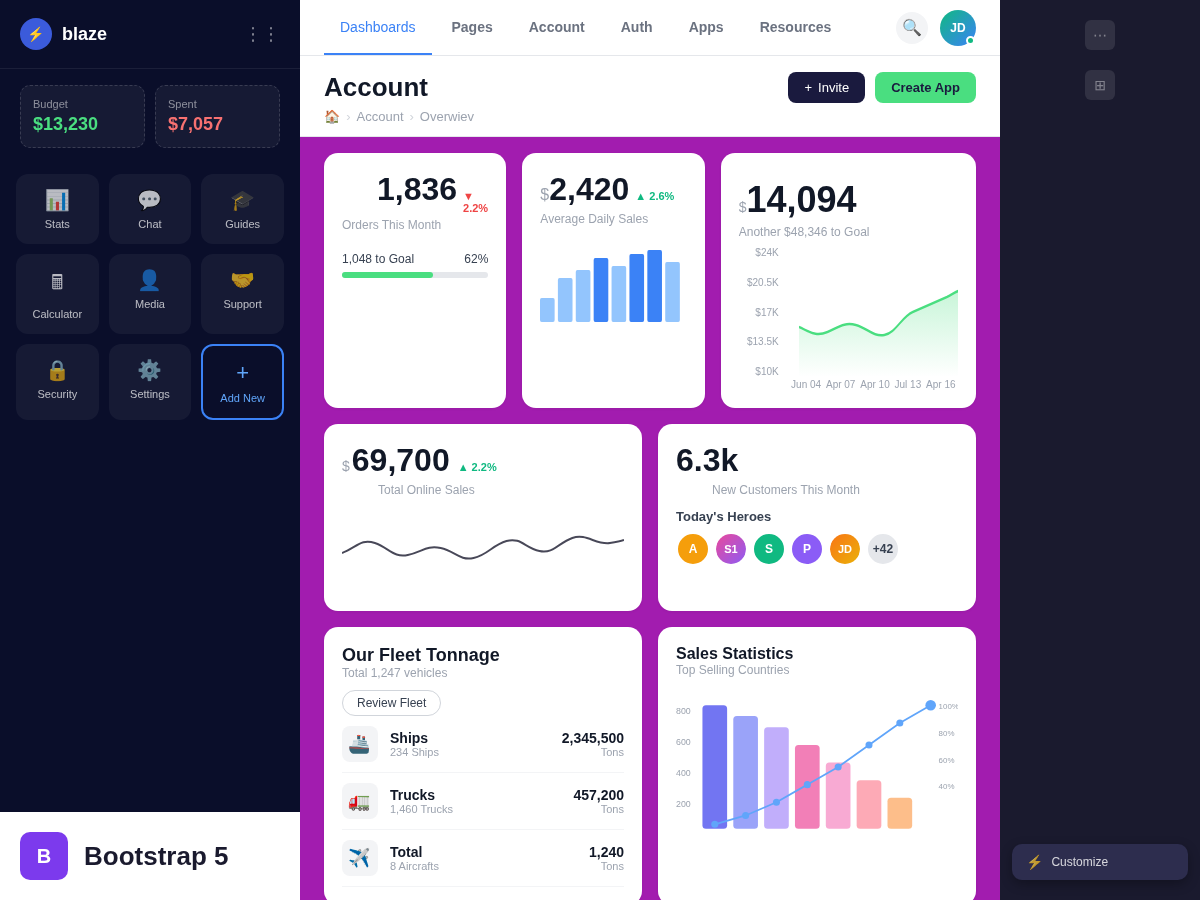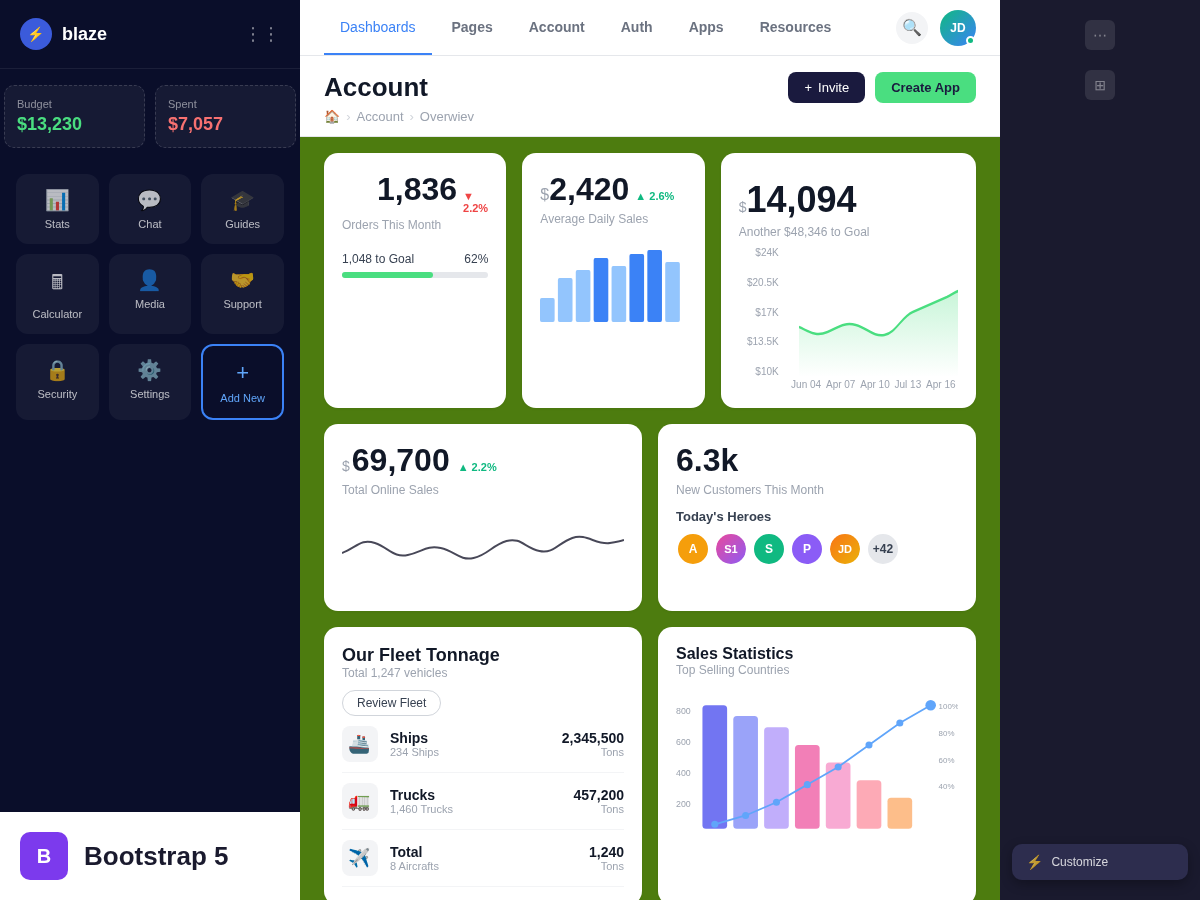--- a/index.html
+++ b/index.html
@@ -13,21 +13,21 @@
     .sidebar-header {
       display: flex; align-items: center; justify-content: space-between;
       padding: 18px 20px; border-bottom: 1px solid rgba(255,255,255,0.07);
     }
     .logo-area { display: flex; align-items: center; gap: 10px; }
     .logo-icon { width: 32px; height: 32px; background: #3b5bdb; border-radius: 50%; display: flex; align-items: center; justify-content: center; color: white; font-size: 14px; font-weight: bold; }
     .logo-text { color: white; font-size: 18px; font-weight: 600; }
     .sidebar-menu-icon { color: rgba(255,255,255,0.5); font-size: 18px; cursor: pointer; }
 
     .budget-section {
-      display: flex; gap: 10px; padding: 16px 4px;
+      display: flex; gap: 10px; padding: 16px 20px;
     }
     .budget-card {
       flex: 1; background: rgba(255,255,255,0.05); border: 1px dashed rgba(255,255,255,0.15);
       border-radius: 10px; padding: 12px;
     }
     .budget-label { font-size: 11px; color: rgba(255,255,255,0.5); margin-bottom: 4px; }
     .budget-value { font-size: 18px; font-weight: 700; }
     .budget-value.green { color: #4ade80; }
     .budget-value.red { color: #f87171; }
 
@@ -48,21 +48,21 @@
     
     .bootstrap-badge {
       position: absolute; bottom: 0; left: 0; right: 0;
       background: white; padding: 20px; display: flex; align-items: center; gap: 16px;
       border-radius: 0 0 0 0;
     }
     .bs-icon { width: 48px; height: 48px; background: #7c3aed; border-radius: 10px; display: flex; align-items: center; justify-content: center; color: white; font-size: 20px; font-weight: 900; }
     .bs-text { font-size: 26px; font-weight: 800; color: #1a1a2e; }
 
     
-    .main { flex: 1; background: #4d7c0f; display: flex; flex-direction: column; overflow: hidden; }
+    .main { flex: 1; background: #a21caf; display: flex; flex-direction: column; overflow: hidden; }
 
     
     .top-nav {
       background: white; padding: 0 24px; display: flex; align-items: center; justify-content: space-between;
       border-bottom: 1px solid #e5e7eb; height: 56px; min-height: 56px;
     }
     .nav-tabs { display: flex; gap: 4px; align-items: center; height: 100%; }
     .nav-tab {
       padding: 8px 16px; font-size: 14px; color: #6b7280; cursor: pointer;
       border-bottom: 2px solid transparent; height: 100%; display: flex; align-items: center; font-weight: bold;
@@ -108,21 +108,21 @@
     
     .bar-chart { display: flex; align-items: flex-end; gap: 4px; height: 80px; margin-top: 16px; }
 
     
     .sales-month-card .sales-big { font-size: 36px; font-weight: 700; color: #111827; }
     .sales-month-card .sales-goal { font-size: 12px; color: #9ca3af; margin-top: 4px; }
 
     
     .cards-row-2 { display: grid; grid-template-columns: 1fr 1fr; gap: 16px; }
     .metric-big { font-size: 32px; font-weight: 700; color: #111827; }
-    .metric-label { font-size: 12px; color: #9ca3af; margin-top: 4px; }
+    .metric-label { font-size: 12px; color: #9ca3af; margin-top: 4px; margin-left: 36px; }
 
     
     .wavy-chart { margin-top: 16px; height: 80px; }
 
     
     .heroes-section { margin-top: 12px; }
     .heroes-label { font-size: 13px; font-weight: 600; color: #374151; margin-bottom: 8px; }
     .heroes-avatars { display: flex; gap: 4px; }
     .hero-avatar { width: 34px; height: 34px; border-radius: 50%; border: 2px solid white; overflow: hidden; display: flex; align-items: center; justify-content: center; font-size: 12px; font-weight: 700; color: white; }
     .hero-count { background: #e5e7eb; color: #374151; }

